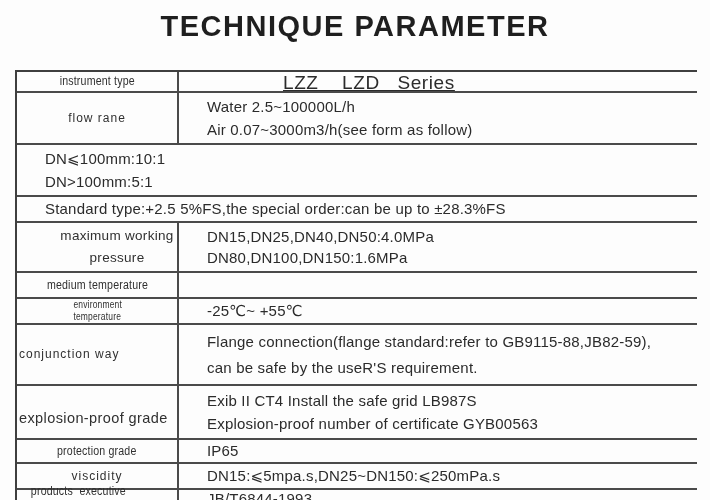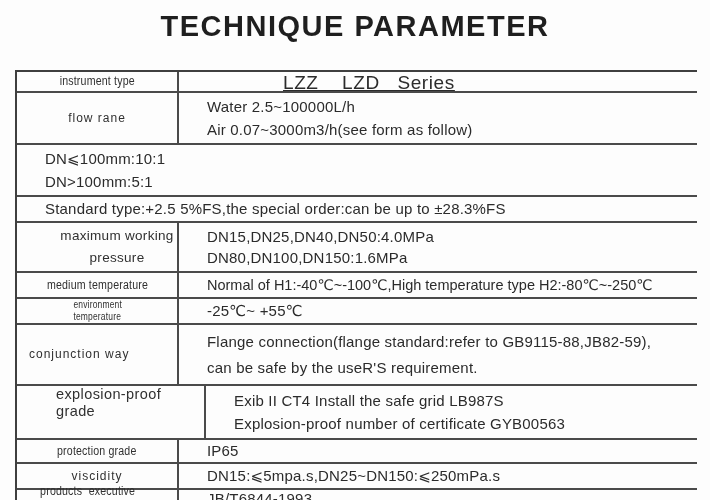--- a/index.html
+++ b/index.html
@@ -51,23 +51,23 @@
     box-sizing:border-box;
     overflow:hidden;
   }
   .val span{white-space:pre;line-height:1.15;}
   .lab span{line-height:1.2;}
   
   .lab-big{font-size:12px;letter-spacing:1px;}
   .lab-cond span{transform:scaleX(.85);transform-origin:center;}
   .lab-sm{font-size:12.5px;letter-spacing:.2px;}
   .lab-xs{font-size:10px;letter-spacing:.2px;padding-left:48px;}
-  .lab-left{align-items:flex-start;padding-left:12px;}
+  .lab-left{align-items:flex-start;padding-left:2px;}
   .lab-two{align-items:center;padding-left:40px;justify-content:space-evenly;font-size:13.5px;letter-spacing:.3px;}
-  .lab-low{justify-content:flex-start;padding-bottom:11px;margin-left:27px;}
+  .lab-low{justify-content:flex-end;padding-bottom:11px;}
   .lab-wide span{word-spacing:4px;}
   .lab-exp{font-size:14.5px;letter-spacing:.4px;}
   
   .val-series{padding-left:104px;font-size:19px;letter-spacing:.6px;text-decoration:underline;}
   .val-tight{letter-spacing:0;font-size:14.5px;}
 </style>
 </head>
 <body>
 
 <div class="page">
@@ -115,23 +115,20 @@
       </div>
       <div class="val">
         <span>DN15,DN25,DN40,DN50:4.0MPa</span>
         <span>DN80,DN100,DN150:1.6MPa</span>
       </div>
     </div>
 
     <div class="row">
       <div class="lab lab-cond lab-sm">
         <span>medium temperature</span>
-      </div>
-      <div class="val val-tight">
-        <span>Normal of H1:-40℃~-100℃,High temperature type H2:-80℃~-250℃</span>
       </div>
     </div>
 
     <div class="row">
       <div class="lab lab-cond lab-xs">
         <span>environment temperature</span>
       </div>
       <div class="val">
         <span>-25℃~ +55℃</span>
       </div>

